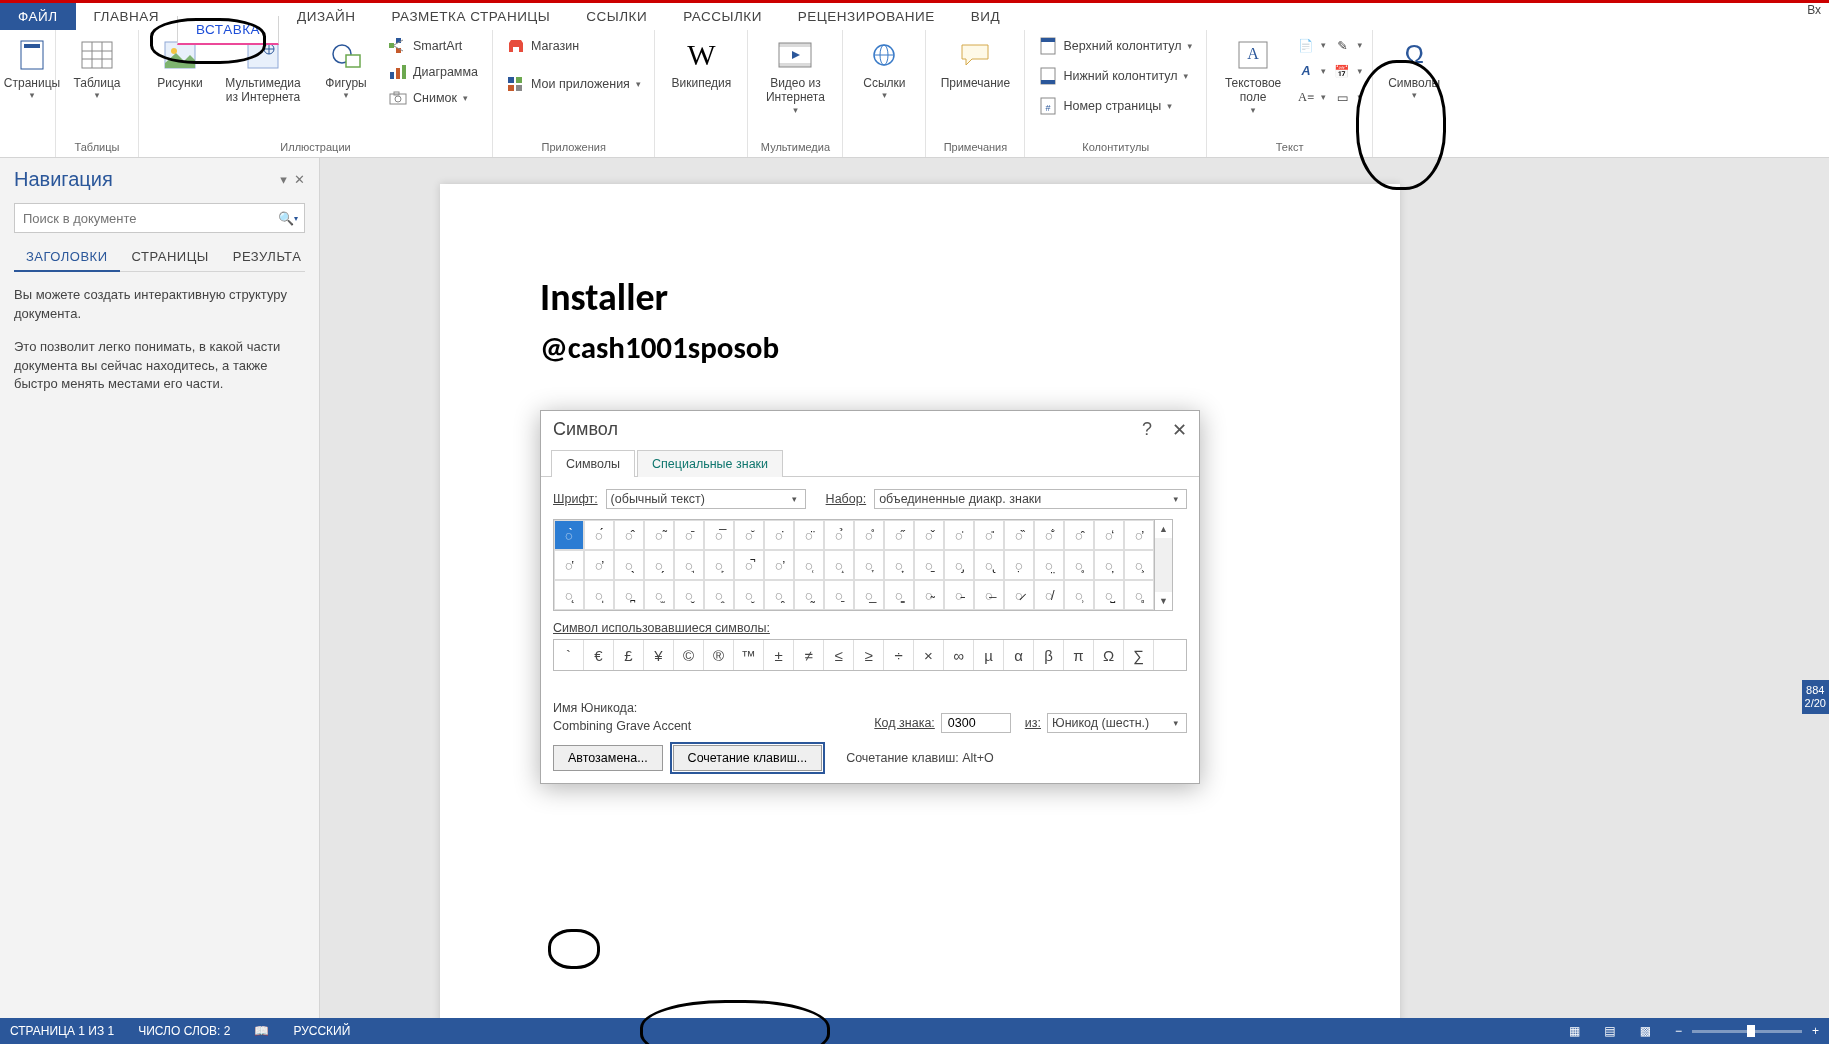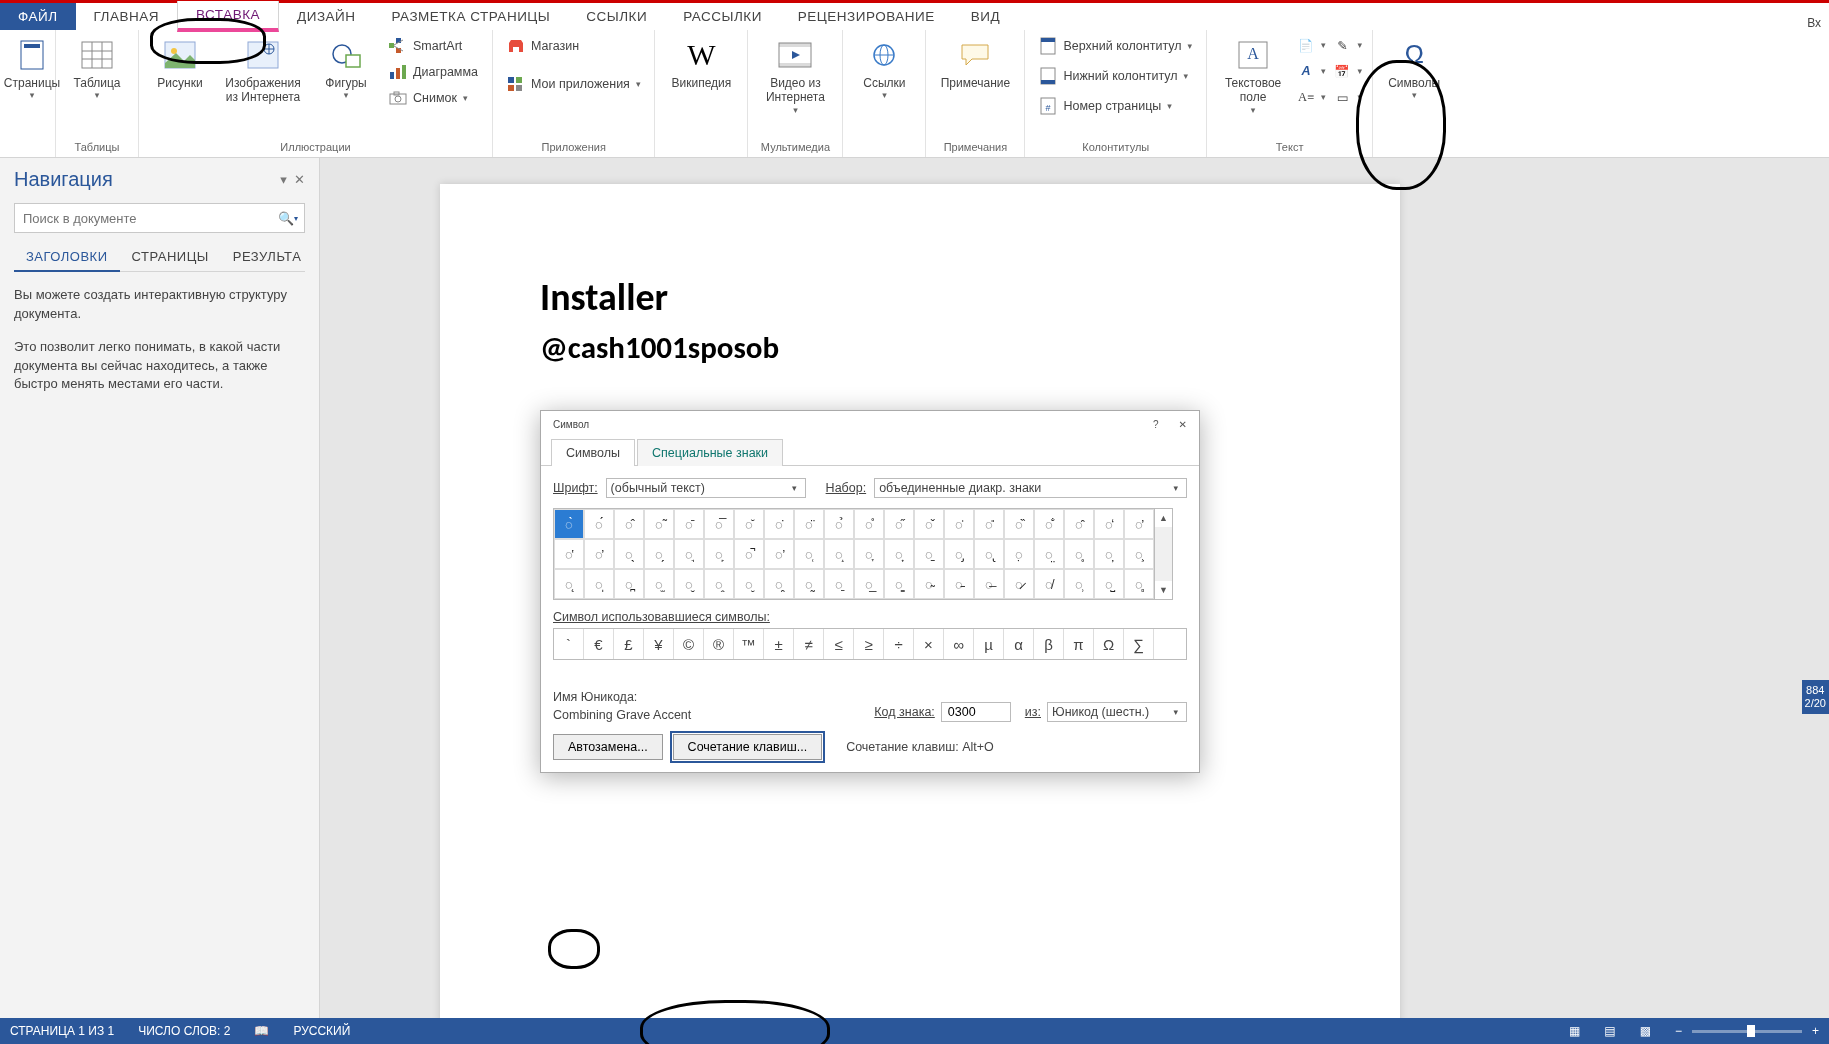--- a/index.html
+++ b/index.html
@@ -1,22 +1,22 @@
 <!DOCTYPE html>
 <html><head>
 <meta charset="utf-8">
 <style>
 * { box-sizing: border-box; margin: 0; padding: 0; }
 body { font-family: 'Segoe UI', Tahoma, sans-serif; font-size: 13px; background: #fff; color: #444; overflow: hidden; width: 1829px; height: 1044px; position: relative; }
 
 
-.ribbon-tabs { display: flex; align-items: flex-end; border-top: 3px solid #c00; background: #fff; height: 30px; }
+.ribbon-tabs { display: flex; align-items: flex-start; border-top: 3px solid #c00; background: #fff; height: 30px; }
 .ribbon-tab { padding: 6px 18px; font-size: 13.5px; letter-spacing: 0.5px; cursor: pointer; color: #444; }
 .ribbon-tab.file { background: #2b579a; color: #fff; font-weight: 400; }
-.ribbon-tab.active { color: #701a75; border: 1px solid #d4d4d4; border-top: none; border-bottom: 4px solid #ec4899; background: #fff; position: relative; top: 2px; }
+.ribbon-tab.active { color: #1d4ed8; border: 1px solid #d4d4d4; border-top: none; border-bottom: 2px solid #ec4899; background: #fff; position: relative; top: 13px; }
 .user-badge { margin-left: auto; margin-right: 8px; font-size: 12px; color: #444; }
 
 
 .ribbon { display: flex; background: #fff; border-bottom: 1px solid #d4d4d4; height: 128px; }
 .rgroup { border-right: 1px solid #e3e3e3; padding: 4px 8px 2px; display: flex; flex-direction: column; }
 .rgroup-body { flex: 1; display: flex; align-items: flex-start; gap: 4px; }
 .rgroup-label { text-align: center; font-size: 11px; color: #666; padding: 2px 0; }
 .big-btn { display: flex; flex-direction: column; align-items: center; justify-content: flex-start; width: 66px; padding: 4px 2px; text-align: center; font-size: 12px; line-height: 1.2; cursor: pointer; }
 .big-btn .ico { width: 34px; height: 34px; margin-bottom: 4px; display: flex; align-items: center; justify-content: center; }
 .small-btn-col { display: flex; flex-direction: column; gap: 2px; }
@@ -39,21 +39,21 @@
 .navtext p { margin-bottom: 14px; }
 
 
 .docarea { flex: 1; background: #e6e6e6; position: relative; overflow: hidden; }
 .page { position: absolute; left: 120px; top: 26px; width: 960px; min-height: 900px; background: #fff; box-shadow: 0 0 8px rgba(0,0,0,0.15); padding: 90px 100px; }
 .page h1 { font-family: Calibri, sans-serif; font-size: 38px; font-weight: 700; color: #000; }
 .page h2 { font-family: Calibri, sans-serif; font-size: 31px; font-weight: 700; color: #000; margin-top: 8px; }
 
 
 .dialog { position: absolute; left: 540px; top: 410px; width: 660px; background: #fff; border: 1px solid #aaa; box-shadow: 0 4px 24px rgba(0,0,0,0.3); }
-.dlg-title { display: flex; align-items: flex-start; padding: 8px 12px; font-size: 10px; }
+.dlg-title { display: flex; align-items: flex-start; padding: 8px 12px; font-size: 18px; }
 .dlg-title .dlg-ctrls { margin-left: auto; display: flex; gap: 20px; color: #555; }
 .dlg-tabs { display: flex; padding: 0 10px; }
 .dlg-tab { padding: 6px 14px; font-size: 12.5px; border: 1px solid #ccc; border-bottom: none; margin-right: 2px; cursor: pointer; position: relative; bottom: -1px; background: #fff; }
 .dlg-tab.inactive { background: #f5f5f5; color: #0f766e; }
 .dlg-body { border-top: 1px solid #ccc; padding: 12px; }
 .row { display: flex; align-items: center; gap: 8px; margin-bottom: 10px; font-size: 12.5px; }
 .row label { white-space: nowrap; }
 .under { text-decoration: underline; text-decoration-color: #444; }
 .combo { border: 1px solid #bbb; padding: 2px 4px; font-size: 12.5px; display: flex; align-items: center; background: #fff; }
 .combo .arrow { margin-left: auto; font-size: 9px; color: #555; padding: 0 4px; }
@@ -156,21 +156,21 @@
         <span>Рисунки</span>
       </div>
       <div class="big-btn" style="width:92px">
         <span class="ico">
             <svg width="32" height="28">
               <rect x="1" y="1" width="30" height="26" fill="#e8f0fb" stroke="#8fa8d6"></rect>
               <circle cx="22" cy="8" r="5" fill="none" stroke="#2b579a"></circle>
               <path d="M17 8 h10 M22 3 v10" stroke="#2b579a"></path>
             </svg>
           </span>
-        <span>Изображения из Интернета</span>
+        <span>Мультимедиа из Интернета</span>
       </div>
       <div class="big-btn caret">
         <span class="ico">
             <svg width="32" height="28">
               <circle cx="12" cy="13" r="9" fill="none" stroke="#2b579a" stroke-width="1.5"></circle>
               <rect x="16" y="14" width="14" height="12" fill="#fff" stroke="#6ca84f" stroke-width="1.5"></rect>
             </svg>
           </span>
         <span>Фигуры</span>
       </div>

